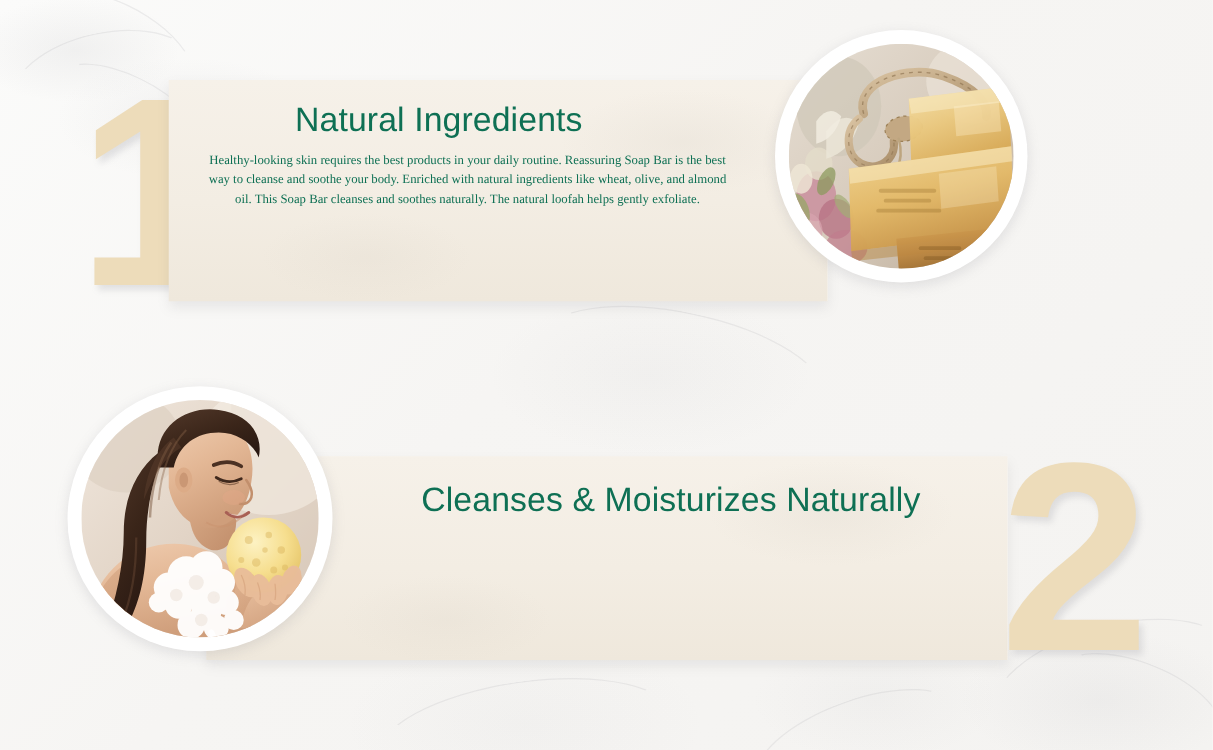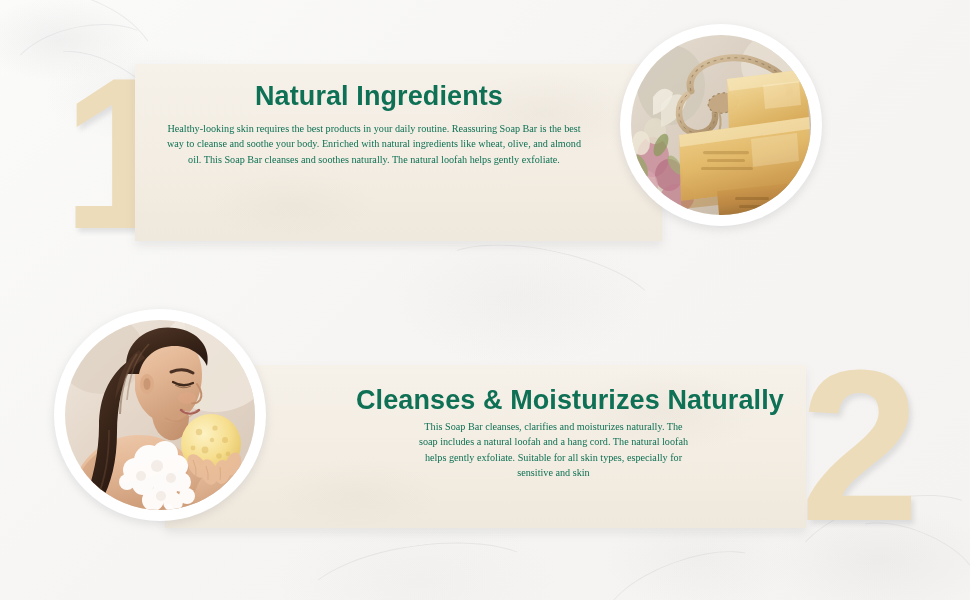--- a/index.html
+++ b/index.html
@@ -91,25 +91,24 @@
     top: 365px;
     width: 641px;
     height: 163px;
   }
 
   
   .heading {
     position: absolute;
     color: #0e7054;
     font-family: "Liberation Sans", sans-serif;
-    font-weight: 700;
+    font-weight: 400;
     letter-spacing: 0.1px;
     white-space: nowrap;
     z-index: 6;
-    margin-left: 19px;
   }
   #heading-one {
     left: 236px;
     top: 81px;
     font-size: 27px;
   }
   #heading-two {
     left: 337px;
     top: 385px;
     font-size: 27px;
@@ -282,21 +281,20 @@
       </svg>
     </div>
   </div>
 
   <div class="panel" id="panel-two"></div>
 
   <div class="numeral" id="numeral-two">2</div>
 
   <div class="heading" id="heading-two">Cleanses &amp; Moisturizes Naturally</div>
 
-  <div class="body-text" id="body-two">This Soap Bar cleanses, clarifies and moisturizes naturally. The soap includes a natural loofah and a hang cord. The natural loofah helps gently exfoliate. Suitable for all skin types, especially for sensitive and skin</div>
 
   <div class="photo-circle" id="photo-shower">
     <div class="photo-inner">
       <svg width="190" height="190" viewBox="0 0 190 190" aria-hidden="true">
         <defs>
           <linearGradient id="bathBg" x1="0" y1="0" x2="1" y2="1">
             <stop offset="0%" stop-color="#f0e7dd"></stop>
             <stop offset="50%" stop-color="#e2d4c6"></stop>
             <stop offset="100%" stop-color="#cdbba9"></stop>
           </linearGradient>

